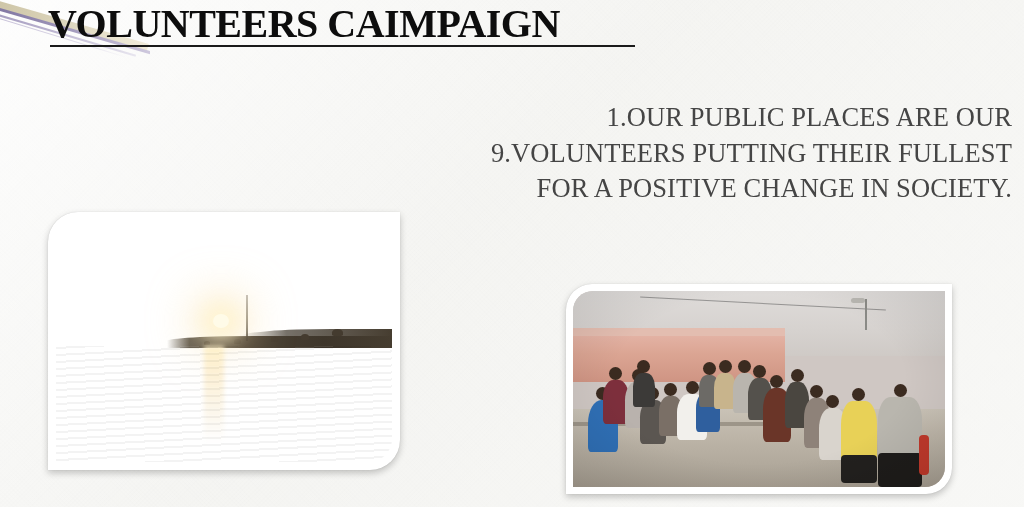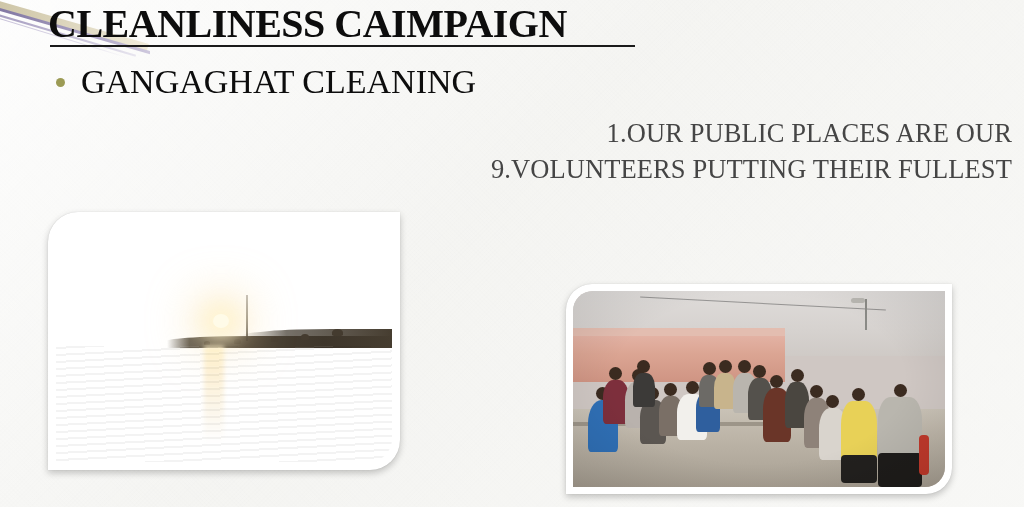--- a/index.html
+++ b/index.html
@@ -105,21 +105,21 @@
     font-size: 34px;
     color: #0d0d0d;
     white-space: nowrap;
     line-height: 1.12;
   }
 
   
   .body-block {
     position: absolute;
     right: 12px;
-    top: 116px;
+    top: 100px;
     width: 640px;
     text-align: right;
     color: #454545;
     font-size: 26.5px;
     line-height: 1.34;
     letter-spacing: 0.1px;
   }
   .body-block .para { display: block; white-space: nowrap; }
 
   
@@ -274,31 +274,28 @@
 
 <div id="slide">
 
   <div class="deco-wrap">
     <div class="deco-band"></div>
     <div class="deco-line1"></div>
     <div class="deco-line2"></div>
     <div class="deco-line3"></div>
   </div>
 
-  <div class="title">CLEANLINESS CAIMPAIGN</div>
+  <div class="title">VOLUNTEERS CAIMPAIGN</div>
   <div class="title-underline"></div>
 
-  <div class="bullet-row">
-    <span class="bullet-dot"></span>
-    <span class="bullet-text">GANGAGHAT CLEANING</span>
-  </div>
 
   <div class="body-block">
     <span class="para">1.OUR PUBLIC PLACES ARE OUR</span>
     <span class="para">9.VOLUNTEERS PUTTING THEIR FULLEST</span>
+    <span class="para">FOR A POSITIVE CHANGE IN SOCIETY.</span>
   </div>
 
   <div class="pic-frame diag" id="pic-left">
     <div class="pic-inner">
       <div class="sunset">
         <div class="shoreline2"></div>
         <div class="shoreline"></div>
         <div class="tower"></div>
         <div class="tree" style="left:82%; top:45.2%; width:11px; height:7px;"></div>
         <div class="tree" style="left:73%; top:47.2%; width:8px; height:6px;"></div>

